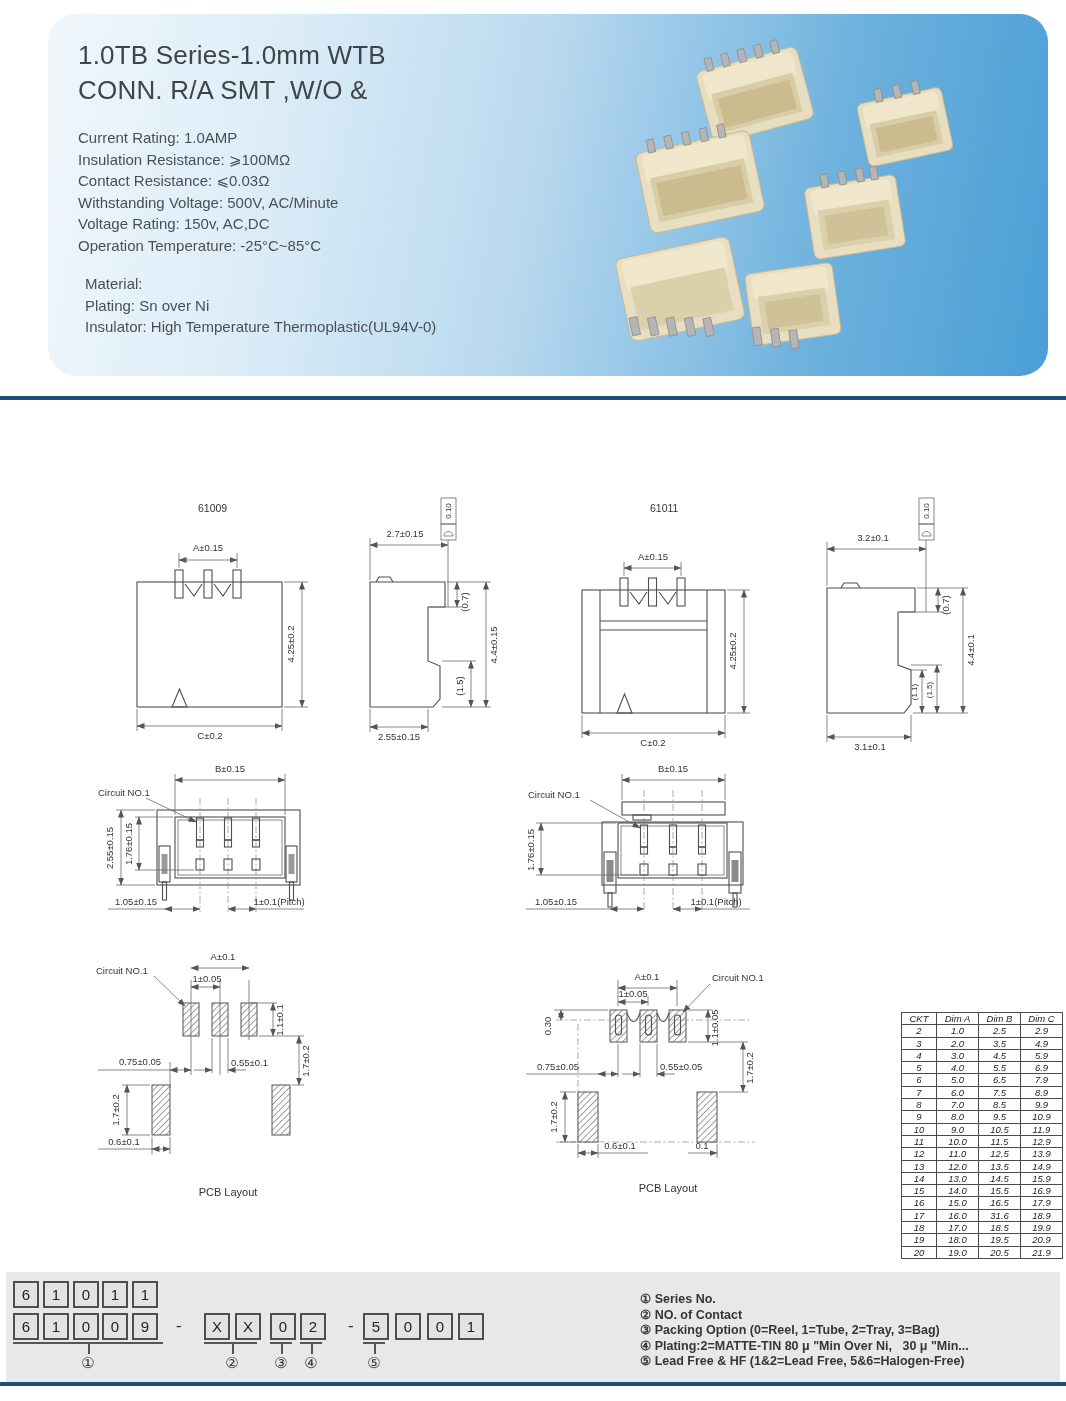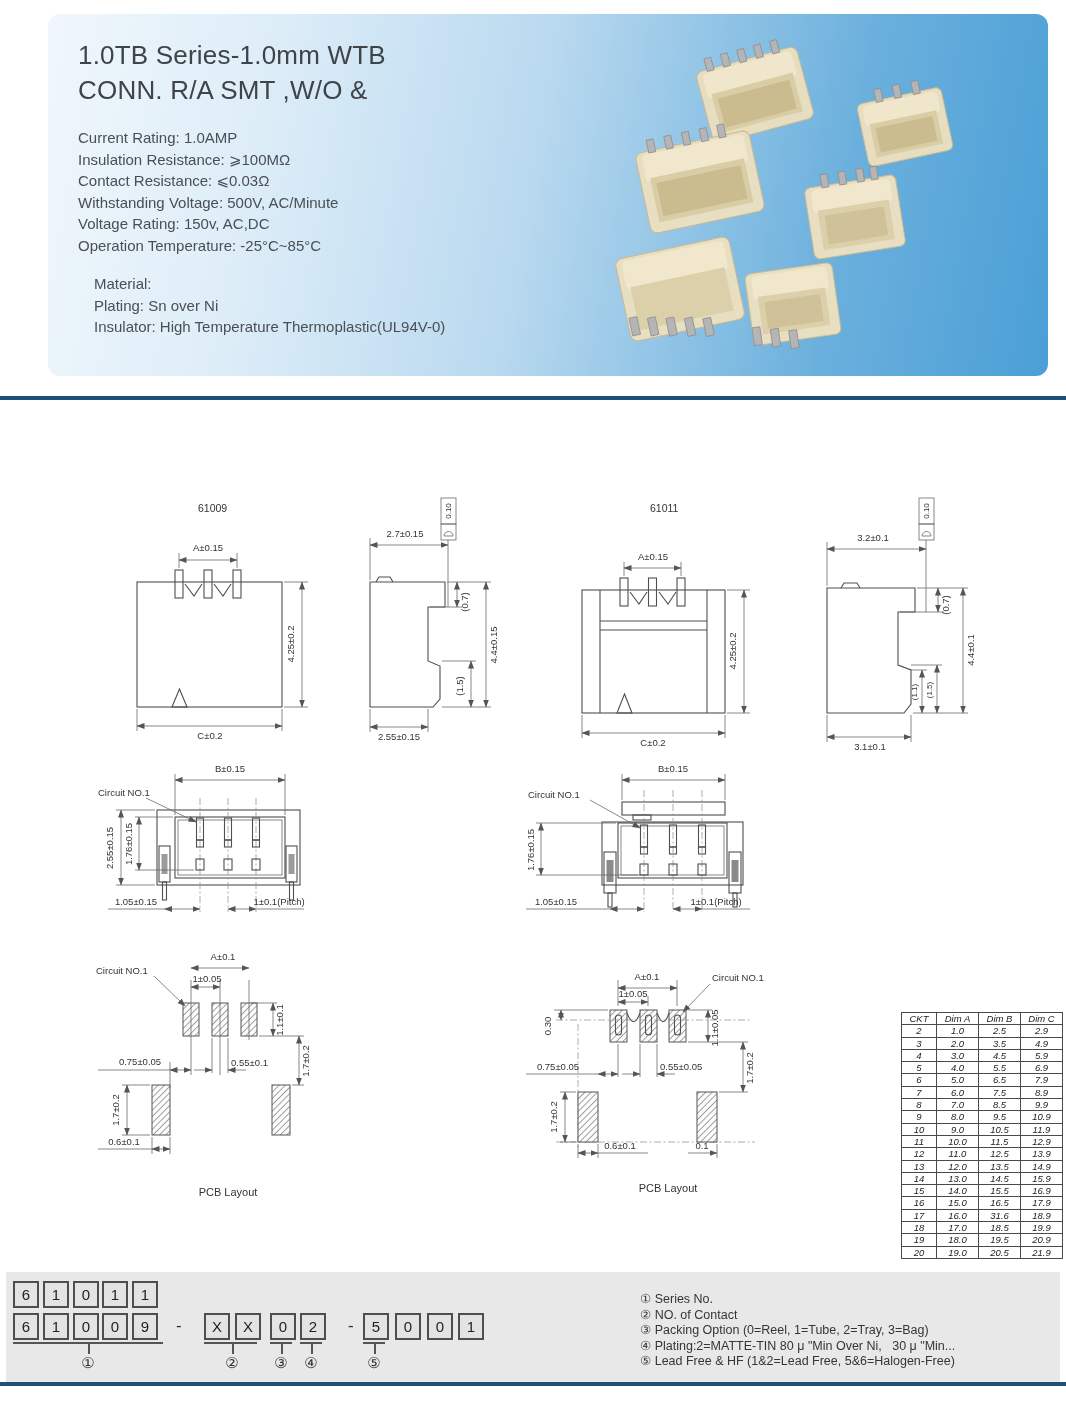--- a/index.html
+++ b/index.html
@@ -1,24 +1,24 @@
 <!DOCTYPE html>
 <html><head>
 <meta charset="utf-8">
 <style>
   html,body{margin:0;padding:0;}
   body{width:1066px;height:1401px;position:relative;background:#fff;
        font-family:"Liberation Sans",sans-serif;overflow:hidden;}
   .abs{position:absolute;}
   
-  #banner{left:48px;top:14px;width:1000px;height:362px;border-radius:12px;overflow:hidden;
+  #banner{left:48px;top:14px;width:1000px;height:362px;border-radius:28px;overflow:hidden;
     background:linear-gradient(100deg,#f0f7fc 0%,#ddedf8 22%,#b9d9ef 48%,#6bb0dd 78%,#4a9fd6 100%);}
   #banner-title{position:absolute;left:30px;top:24px;font-size:26px;color:#3f4449;line-height:35px;letter-spacing:.2px;}
   #spec-block{position:absolute;left:30px;top:113px;}
-  #material-block{position:absolute;left:46px;top:259px;}
+  #material-block{position:absolute;left:37px;top:259px;}
   .spec-line{font-size:15px;color:#4a4f54;line-height:21.5px;}
   #photo-svg{position:absolute;left:0;top:0;}
   
   .navy-rule{left:0;width:1066px;height:4px;background:#1e4f78;}
   
   svg{overflow:visible;}
   .ol{stroke:#4f4f4f;stroke-width:1.1;fill:none;}
   .dl{stroke:#6a6a6a;stroke-width:0.8;fill:none;}
   .cl{stroke:#8a8a8a;stroke-width:0.7;fill:none;stroke-dasharray:7 2.5 2 2.5;}
   .dt{font-family:"Liberation Sans",sans-serif;font-size:9.5px;fill:#333;}
@@ -36,21 +36,21 @@
   #dim-table .c0{width:34px;} #dim-table .c1,#dim-table .c2,#dim-table .c3{width:41px;}
   
   #order-band{left:6px;top:1272px;width:1054px;height:110px;background:#e8e8e8;
       border-bottom:4px solid #1e4f78;}
   .obox{position:absolute;width:22px;height:23px;border:2px solid #4e4e4e;background:#e3e3e3;
       font-size:15px;color:#222;text-align:center;line-height:23px;}
   .dash{position:absolute;font-size:17px;color:#333;top:44px;}
   .uline{position:absolute;height:1.5px;background:#555;top:70px;}
   .tick{position:absolute;width:1.5px;height:11px;background:#555;top:71px;}
   .callout{position:absolute;top:82px;font-size:15px;color:#333;transform:translateX(-50%);}
-  #ordering-legend{position:absolute;left:634px;top:20px;}
+  #ordering-legend{position:absolute;left:634px;top:20px;font-weight:bold;}
   .legend-line{font-size:12.5px;color:#353535;line-height:15.6px;white-space:pre;}
 </style>
 </head>
 <body>
 
 <svg width="0" height="0" style="position:absolute">
   <defs>
     <marker id="ae" markerWidth="9" markerHeight="7" refX="7.5" refY="3" orient="auto" markerUnits="userSpaceOnUse">
       <path d="M0,0 L8,3 L0,6 Z" fill="#555"></path>
     </marker>

